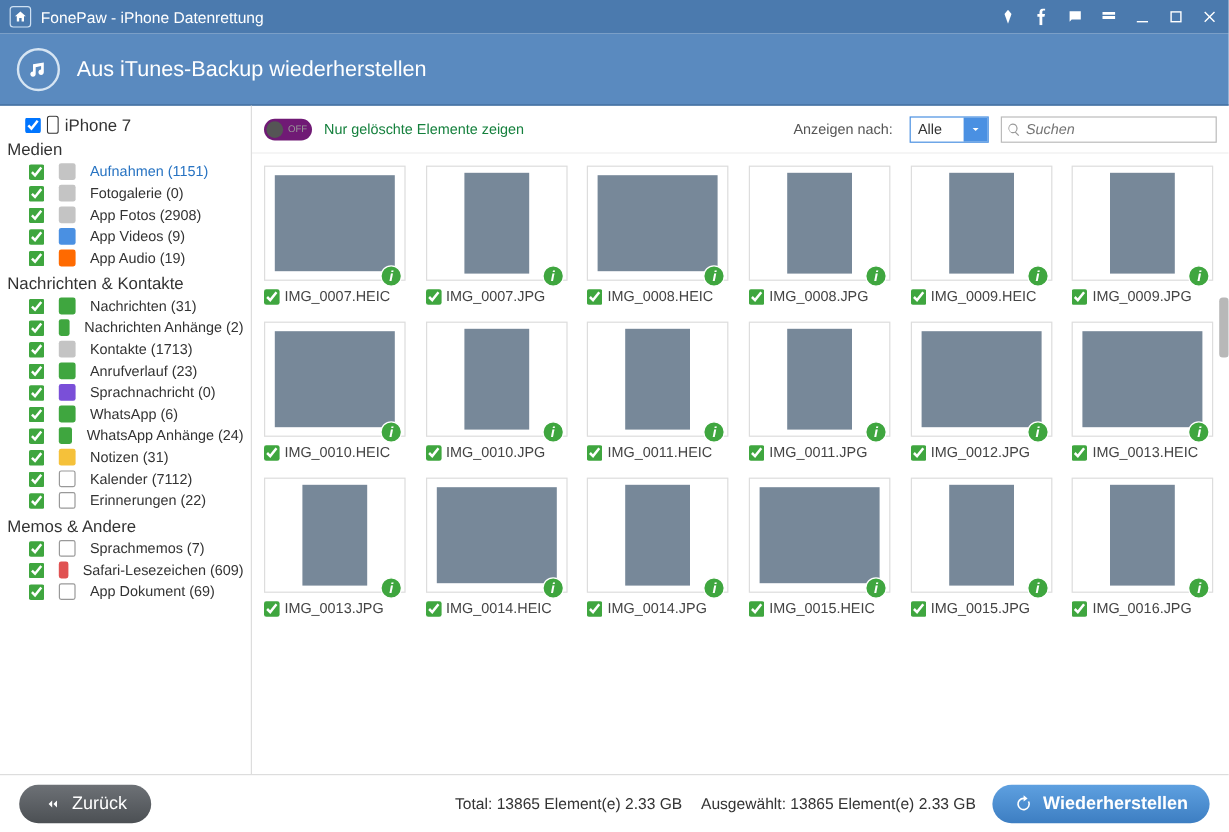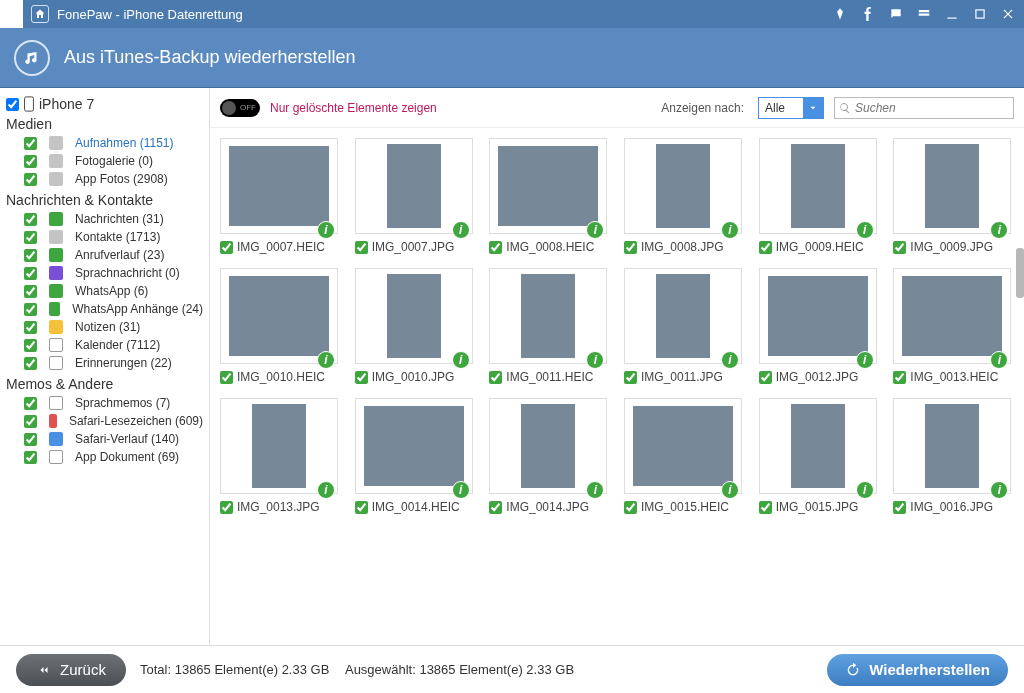--- a/index.html
+++ b/index.html
@@ -13,21 +13,20 @@
   color: #333;
 }
 .titlebar {
   height: 28px;
   background: #4b7aae;
   color: #fff;
   display: flex;
   align-items: center;
   padding: 0 8px;
   font-size: 13px;
-  margin-left: 23px;
 }
 .titlebar .home-icon {
   width: 18px; height: 18px;
   border: 1px solid #cfe1f3;
   border-radius: 3px;
   display: flex; align-items: center; justify-content: center;
   margin-right: 8px;
   cursor: pointer;
 }
 .titlebar .home-icon svg { width: 12px; height: 12px; fill: #fff; }
@@ -57,20 +56,21 @@
 .sidebar {
   width: 210px;
   border-right: 1px solid #ddd;
   padding: 8px 6px;
   overflow-y: auto;
 }
 .sidebar .device {
   display:flex; align-items:center; gap:4px;
   font-size: 14px; font-weight: normal;
   margin-bottom: 4px;
+  margin-left: 15px;
 }
 .sidebar .device .chk { width:13px; height:13px; }
 .sidebar .sec-label {
   font-size: 14px;
   color: #333;
   margin: 4px 0 2px 0;
 }
 .sidebar .item {
   display:flex; align-items:center;
   gap: 12px;
@@ -101,33 +101,33 @@
 .toolbar {
   height:40px;
   display:flex; align-items:center;
   padding: 0 10px;
   gap:10px;
   border-bottom:1px solid #eee;
 }
 .toggle {
   width:40px; height:18px;
   border-radius:9px;
-  background:#000000;
+  background:#701a75;
   position:relative;
   display:inline-flex; align-items:center;
   cursor:pointer;
   font-size:8px; color:#888;
 }
 .toggle .knob {
   width:14px; height:14px; border-radius:50%;
   background:#555;
   margin-left:2px;
 }
 .toggle .txt { margin-left:4px; font-size:8px; color:#999; }
-.toolbar .tog-label { font-size:12px; color:#be185d; }
+.toolbar .tog-label { font-size:12px; color:#15803d; }
 .toolbar .spacer { flex:1; }
 .toolbar .show-label { font-size:12px; color:#555; margin-right:4px; }
 .dropdown{
   display:flex; align-items:center;
   border:1px solid #4a90e2; height:22px;
 }
 .dropdown .dd-text{ padding:0 18px 0 6px; font-size:12px; color:#333;}
 .dropdown .dd-btn{ width:20px; height:100%; background:#4a90e2; display:flex;align-items:center;justify-content:center;}
 .dropdown .dd-btn svg{width:10px;height:10px;fill:#fff;}
 .toolbar .search {
@@ -214,21 +214,21 @@
   background: linear-gradient(#6d7176, #4c5054);
   min-width:110px;
 }
 .btn-back svg { width:16px; height:12px; fill:#fff; }
 .btn-recover {
   background: linear-gradient(#5ea0e0, #3d7ec2);
   min-width:180px;
   font-weight:bold;
 }
 .btn-recover svg { width:16px; height:16px; fill:#fff; }
-.footer .totals { flex:1; text-align:left; font-size:13px; color:#333; }
+.footer .totals { flex:1; text-align:right; font-size:13px; color:#333; }
 .footer .totals .sep { margin:0 6px; }
 
 
 .t1{background:linear-gradient(#7aa3b0,#53786a);}
 .t2{background:radial-gradient(circle at 50% 40%,#d79d2c 0%,#000 40%);}
 .t3{background:linear-gradient(#a8c9de 40%,#8b9779 40%);}
 .t4{background:linear-gradient(#163a16,#0a200a);}
 .t5{background:linear-gradient(#b6a98f,#7a7159);}
 .t6{background:linear-gradient(#efefef,#c88a2c);}
 .t7{background:linear-gradient(#b8cfe0 60%,#7a8a50 60%);}
@@ -323,31 +323,46 @@
         <div class="item">
           <input type="checkbox" class="chk" checked="" style="">
           <span class="ic gray"></span>
           <span class="lbl">Fotogalerie (0)</span>
         </div>
         <div class="item">
           <input type="checkbox" class="chk" checked="" style="">
           <span class="ic gray"></span>
           <span class="lbl">App Fotos (2908)</span>
         </div>
+        <div class="item">
+          <input type="checkbox" class="chk" checked="" style="">
+          <span class="ic blue"></span>
+          <span class="lbl">App Videos (9)</span>
+        </div>
+        <div class="item">
+          <input type="checkbox" class="chk" checked="" style="">
+          <span class="ic orange"></span>
+          <span class="lbl">App Audio (19)</span>
+        </div>
       </div>
 
     <div class="sec-label">Nachrichten &amp; Kontakte</div>
     <div id="sec-messages">
         <div class="item">
           <input type="checkbox" class="chk" checked="" style="">
           <span class="ic green"></span>
           <span class="lbl">Nachrichten (31)</span>
         </div>
         <div class="item">
           <input type="checkbox" class="chk" checked="" style="">
+          <span class="ic green"></span>
+          <span class="lbl">Nachrichten Anhänge (2)</span>
+        </div>
+        <div class="item">
+          <input type="checkbox" class="chk" checked="" style="">
           <span class="ic gray"></span>
           <span class="lbl">Kontakte (1713)</span>
         </div>
         <div class="item">
           <input type="checkbox" class="chk" checked="" style="">
           <span class="ic green"></span>
           <span class="lbl">Anrufverlauf (23)</span>
         </div>
         <div class="item">
           <input type="checkbox" class="chk" checked="" style="">
@@ -385,25 +400,20 @@
     <div id="sec-memos">
         <div class="item">
           <input type="checkbox" class="chk" checked="" style="">
           <span class="ic white"></span>
           <span class="lbl">Sprachmemos (7)</span>
         </div>
         <div class="item">
           <input type="checkbox" class="chk" checked="" style="">
           <span class="ic red"></span>
           <span class="lbl">Safari-Lesezeichen (609)</span>
-        </div>
-        <div class="item">
-          <input type="checkbox" class="chk" checked="" style="">
-          <span class="ic blue"></span>
-          <span class="lbl">Safari-Verlauf (140)</span>
         </div>
         <div class="item">
           <input type="checkbox" class="chk" checked="" style="">
           <span class="ic white"></span>
           <span class="lbl">App Dokument (69)</span>
         </div>
       </div>
   </div>
 
   <div class="main">

